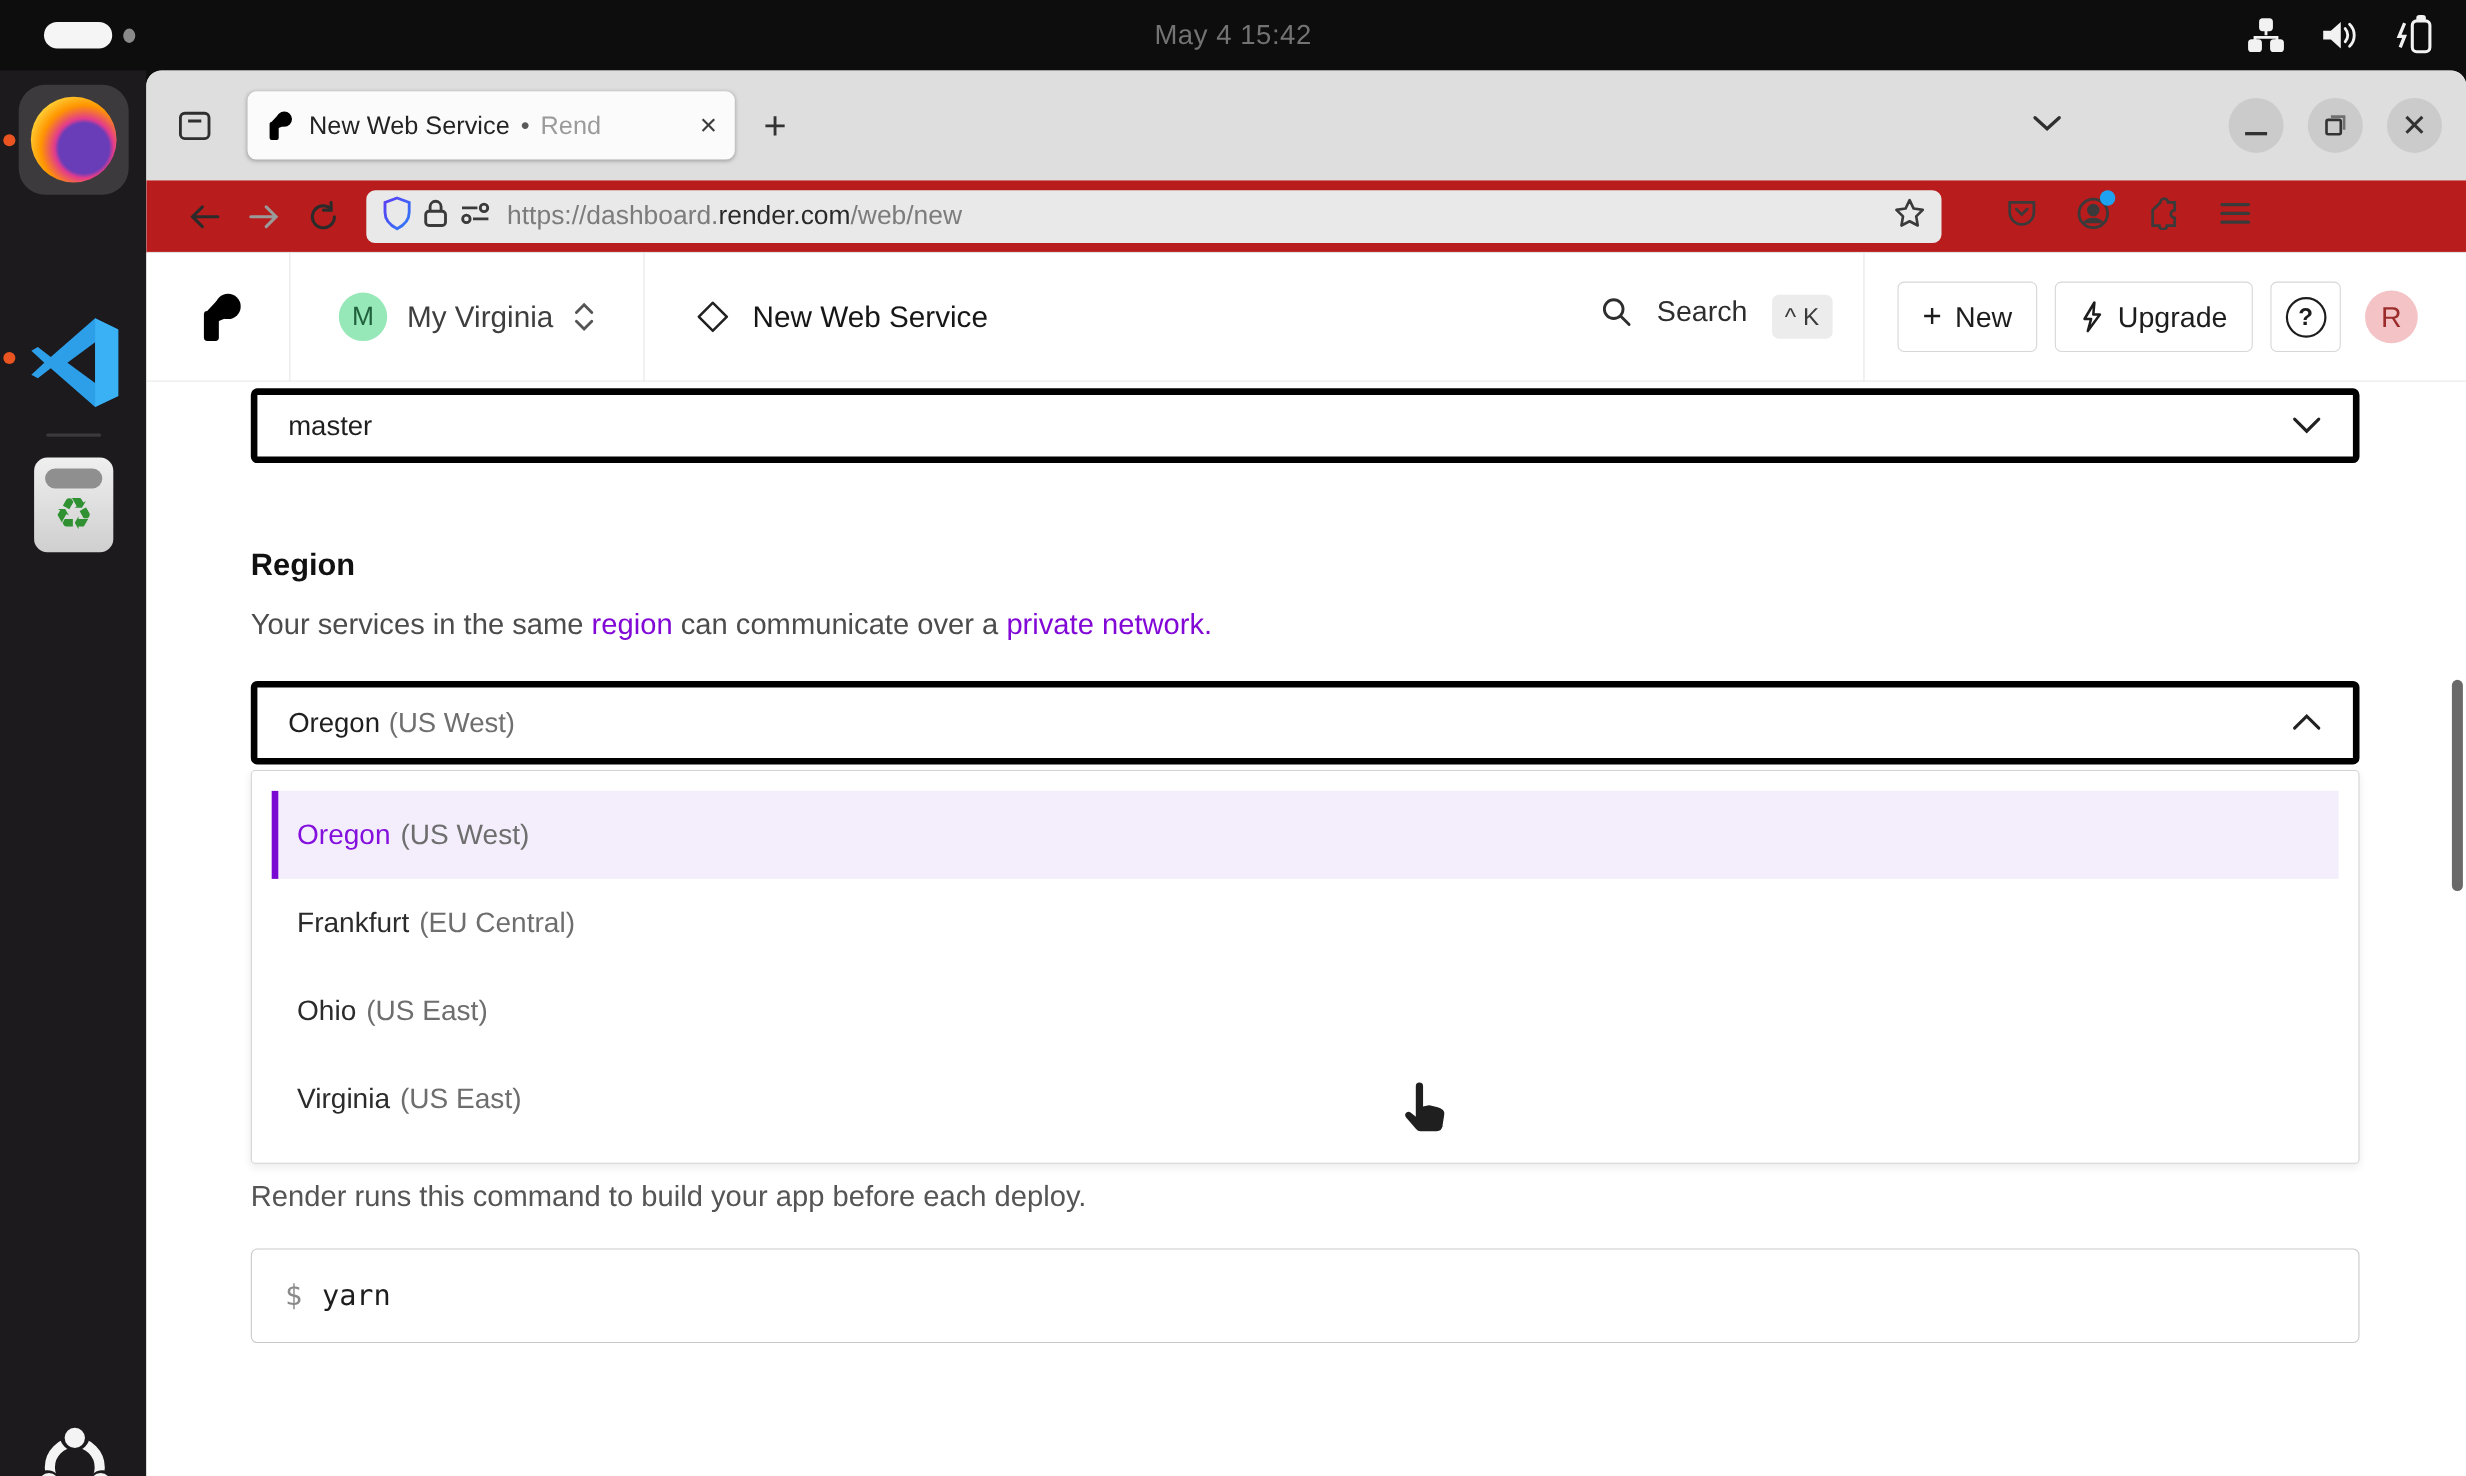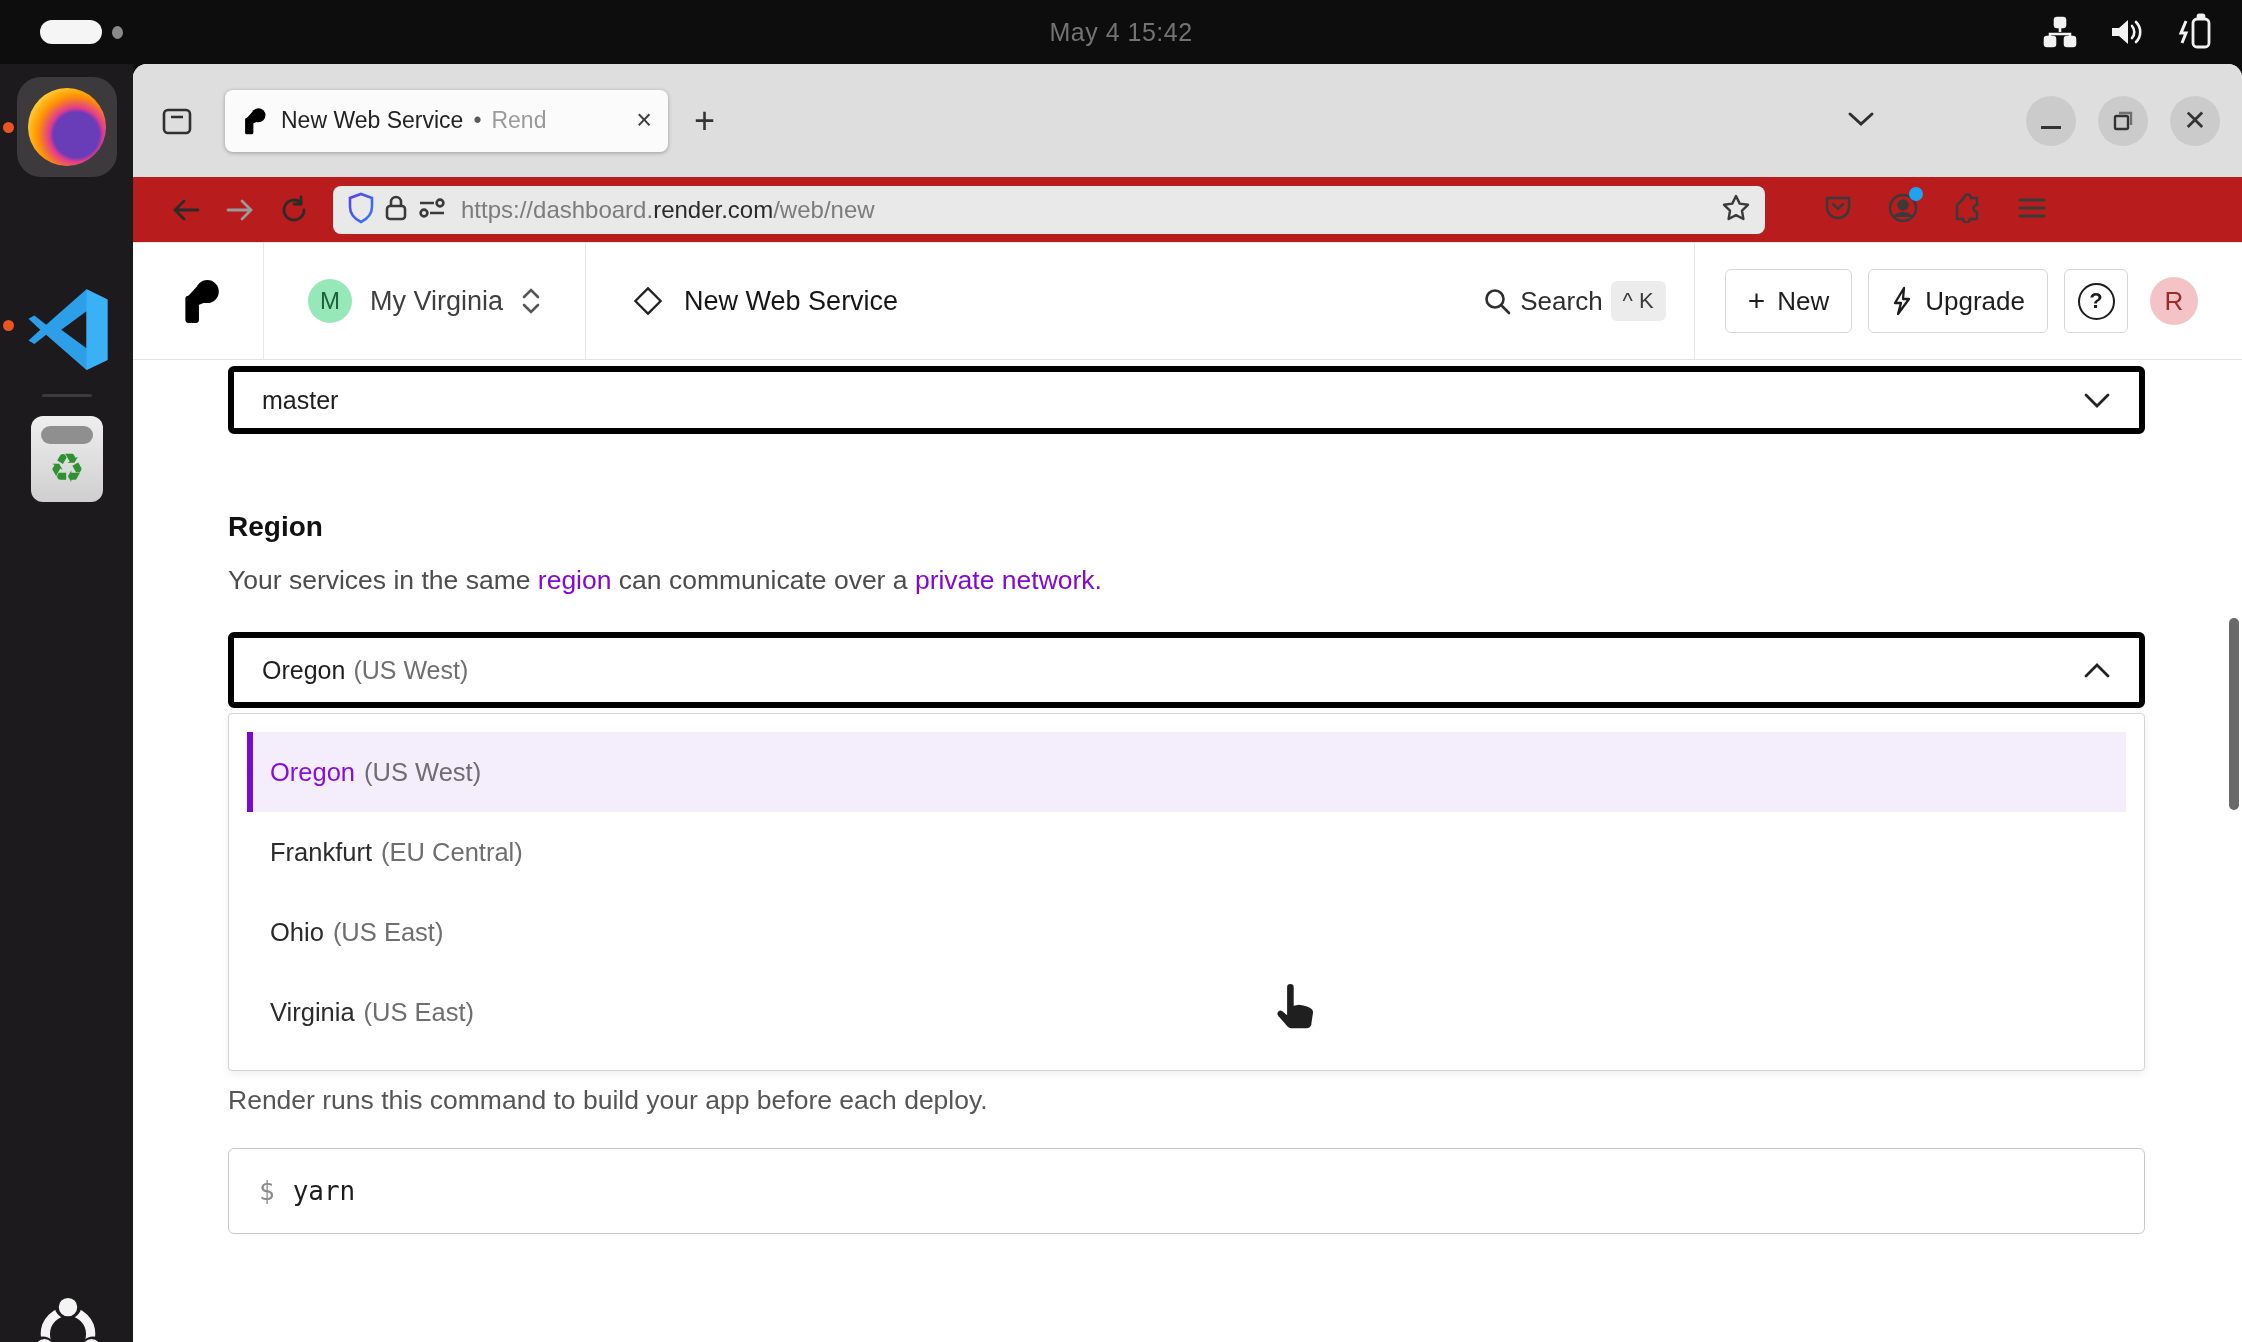--- a/index.html
+++ b/index.html
@@ -32,21 +32,21 @@
            display:flex; align-items:center; justify-content:center; }
   .trash-lid { position:absolute; top:10px; left:10px; right:10px; height:18px; background:#8f8f8f; border-radius:9px; }
   .recycle { font-size:40px; color:#2f9132; line-height:1; margin-top:18px; }
   .ubuntu-logo { position:absolute; left:26px; top:1228px; width:84px; height:84px; }
 
   
   .window { position:absolute; left:133px; top:64px; width:2109px; height:1278px;
             border-radius:14px 14px 0 0; overflow:hidden; background:#fff;
             display:flex; flex-direction:column; }
 
-  .tabbar { height:113px; background:#dedede; display:flex; align-items:center; flex:0 0 auto; }
+  .tabbar { height:100px; background:#dedede; display:flex; align-items:center; flex:0 0 auto; }
   .ffview-btn { width:52px; height:52px; margin-left:18px; border-radius:8px;
                 display:flex; align-items:center; justify-content:center; }
   .tab { width:443px; height:62px; margin-left:22px; background:#fbfbfb; border-radius:8px;
          box-shadow:0 1px 4px rgba(0,0,0,.3); display:flex; align-items:center; padding:0 16px; position:relative; }
   .tab-title { margin-left:14px; font-size:23px; color:#232323; white-space:nowrap; overflow:hidden; flex:1; position:relative; }
   .tab-sep { color:#5a5a5a; margin:0 10px; }
   .tab-suffix { color:#9a9a9a; }
   .tab-fade { position:absolute; right:0; top:0; bottom:0; width:70px;
               background:linear-gradient(to right, rgba(251,251,251,0), #fbfbfb); }
   .tab-close { font-size:27px; color:#3c3c3c; margin-left:8px; z-index:2; }
@@ -74,21 +74,21 @@
                display:flex; align-items:center; flex:0 0 auto; }
   .vdiv { width:1px; height:117px; background:#e6e6e6; }
   .rlogo { margin:0 42px 0 46px; }
   .ws-group { display:flex; align-items:center; gap:18px; margin:0 44px; }
   .ws-avatar { width:44px; height:44px; border-radius:50%; background:#96e8b8; color:#20603c;
                font-size:24px; display:flex; align-items:center; justify-content:center; }
   .ws-name { font-size:27px; color:#3f3f3f; }
   .ptitle-group { display:flex; align-items:center; gap:22px; margin-left:48px; }
   .ptitle { font-size:27px; color:#161616; font-weight:500; }
   .hdr-spacer { flex:1; }
-  .search-group { display:flex; align-items:center; gap:8px; }
+  .search-group { display:flex; align-items:flex-start; gap:22px; }
   .search-label { font-size:26px; color:#2e2e2e; }
   .kbd { background:#ececec; border-radius:6px; font-size:22px; color:#3a3a3a; padding:7px 12px; }
   .hdr-div { width:1px; height:117px; background:#e6e6e6; margin-left:28px; }
   .hdr-buttons { display:flex; align-items:center; gap:16px; margin-left:30px; }
   .btn { border:1px solid #d7d7d7; border-radius:6px; background:#fff; height:64px;
          display:flex; align-items:center; gap:12px; padding:0 22px; font-size:26px; color:#1d1d1d; }
   .btn .plus { font-size:30px; font-weight:300; }
   .btn.icon-only { width:64px; justify-content:center; padding:0; }
   .qmark { width:37px; height:37px; border:2.5px solid #1d1d1d; border-radius:50%;
            display:flex; align-items:center; justify-content:center; font-size:22px; font-weight:600; }

